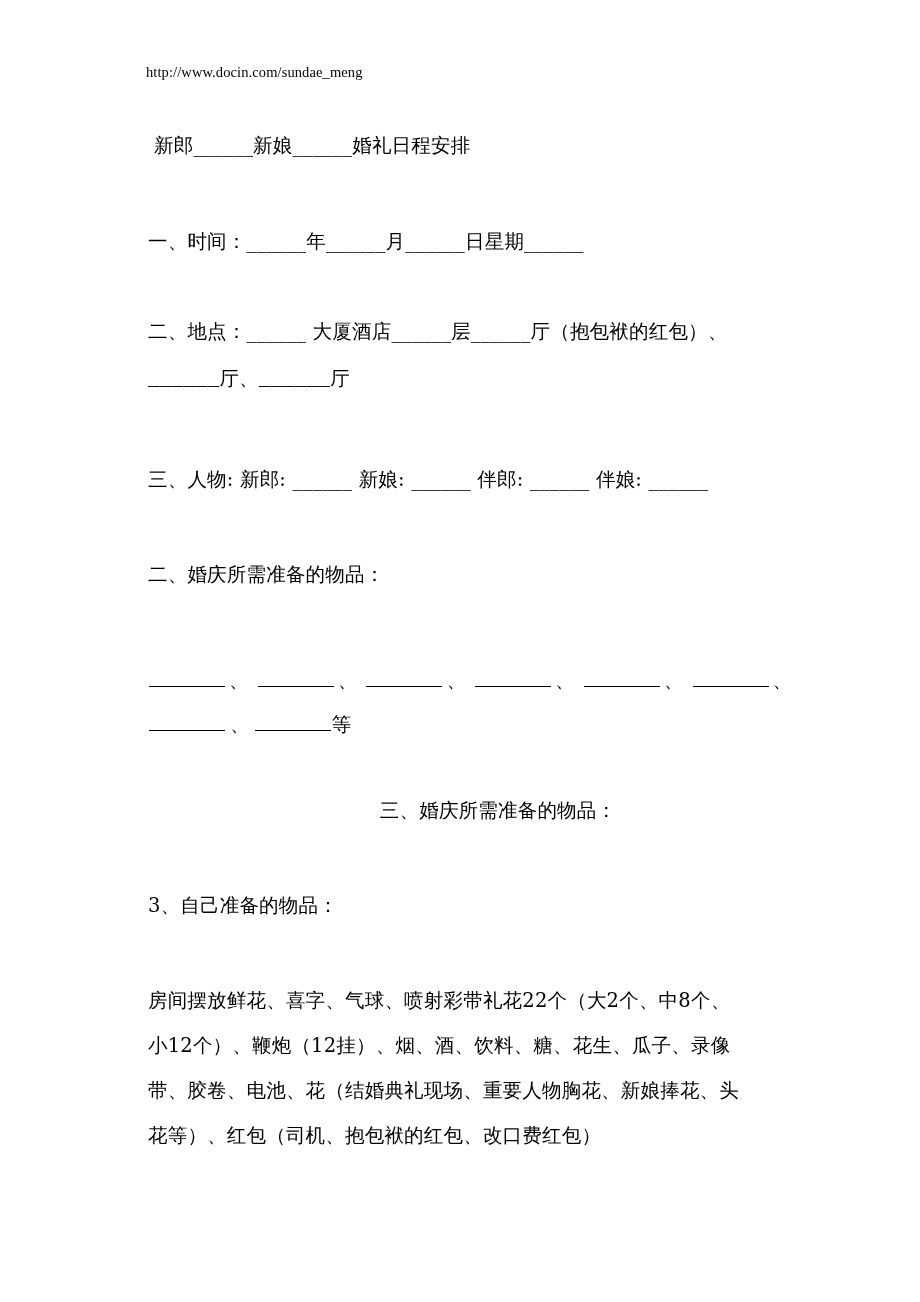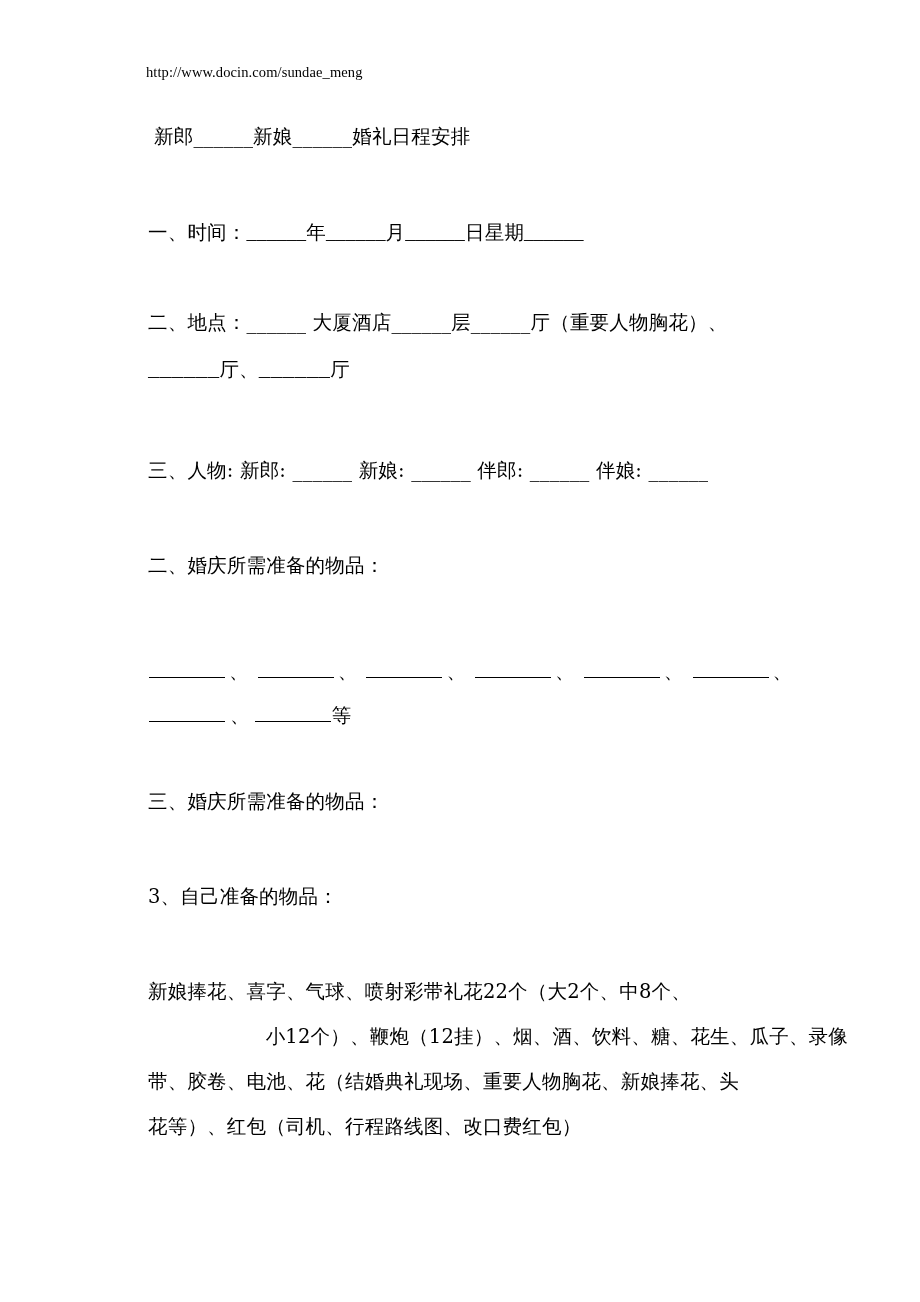--- a/index.html
+++ b/index.html
@@ -49,83 +49,84 @@
   .line {
     position: absolute;
     left: 140px;
     width: 700px;
     font-family: "DejaVu Serif", "Liberation Serif", serif;
     font-size: 19.5px;
     line-height: 26px;
     color: #000;
     white-space: nowrap;
     letter-spacing: 0.2px;
+    margin-top: 9px;
   }
 
   .line.title {
     left: 146px;
     font-size: 19.5px;
   }
 
   
   .blank {
     display: inline-block;
     border-bottom: 1.6px solid #000;
     vertical-align: baseline;
     height: 0.95em;
     margin: 0 1px;
   }
 
   
   .p-title    { top: 124px; }
-  .p-time     { top: 220px; font-family: Liberation Serif, serif; }
+  .p-time     { top: 220px; }
   .p-place1   { top: 310px; }
   .p-place2   { top: 358px; font-family: Liberation Mono, monospace; }
   .p-people   { top: 458px; }
   .p-comm     { top: 553px; }
   .p-names1   { top: 658px; }
   .p-names2   { top: 702px; }
-  .p-items    { top: 789px; }
+  .p-items    { top: 789px; text-align: center; }
   .p-self     { top: 884px; }
   .p-b1       { top: 979px; }
-  .p-b2       { top: 1024px; text-align: right; }
+  .p-b2       { top: 1024px; }
   .p-b3       { top: 1069px; }
   .p-b4       { top: 1114px; }
 </style>
 </head>
 <body>
 
 <div class="page">
 
   <div class="doc-header">http://www.docin.com/sundae_meng</div>
 
   <div class="doc-body">
 
     <div class="line title p-title">新郎______新娘______婚礼日程安排</div>
 
     <div class="line p-time">一、时间：______年______月______日星期______</div>
 
-    <div class="line p-place1">二、地点：______ 大厦酒店______层______厅（重要人物胸花）、</div>
+    <div class="line p-place1">二、地点：______ 大厦酒店______层______厅（抱包袱的红包）、</div>
 
     <div class="line p-place2">______厅、______厅</div>
 
     <div class="line p-people">三、人物: 新郎: ______ 新娘: ______ 伴郎: ______ 伴娘: ______</div>
 
     <div class="line p-comm">二、婚庆所需准备的物品：</div>
 
     <div class="line p-names1"><span class="blank" style="width: 76px;"></span><span style="display: inline-block; width: 3px;"></span><span>、</span><span style="display: inline-block; width: 8px;"></span><span class="blank" style="width: 76px;"></span><span style="display: inline-block; width: 3px;"></span><span>、</span><span style="display: inline-block; width: 8px;"></span><span class="blank" style="width: 76px;"></span><span style="display: inline-block; width: 3px;"></span><span>、</span><span style="display: inline-block; width: 8px;"></span><span class="blank" style="width: 76px;"></span><span style="display: inline-block; width: 3px;"></span><span>、</span><span style="display: inline-block; width: 8px;"></span><span class="blank" style="width: 76px;"></span><span style="display: inline-block; width: 3px;"></span><span>、</span><span style="display: inline-block; width: 8px;"></span><span class="blank" style="width: 76px;"></span><span style="display: inline-block; width: 3px;"></span><span>、</span></div>
 
     <div class="line p-names2"><span class="blank" style="width: 76px;"></span><span style="display: inline-block; width: 4px;"></span><span>、</span><span style="display: inline-block; width: 4px;"></span><span class="blank" style="width: 76px;"></span><span>等</span></div>
 
     <div class="line p-items">三、婚庆所需准备的物品：</div>
 
     <div class="line p-self">3、自己准备的物品：</div>
 
-    <div class="line p-b1">新娘捧花、喜字、气球、喷射彩带礼花22个（大2个、中8个、</div>
+    <div class="line p-b1">房间摆放鲜花、喜字、气球、喷射彩带礼花22个（大2个、中8个、</div>
 
     <div class="line p-b2">小12个）、鞭炮（12挂）、烟、酒、饮料、糖、花生、瓜子、录像</div>
 
     <div class="line p-b3">带、胶卷、电池、花（结婚典礼现场、重要人物胸花、新娘捧花、头</div>
 
-    <div class="line p-b4">花等）、红包（司机、行程路线图、改口费红包）</div>
+    <div class="line p-b4">花等）、红包（司机、抱包袱的红包、改口费红包）</div>
 
   </div>
 </div>
 
 </body></html>

